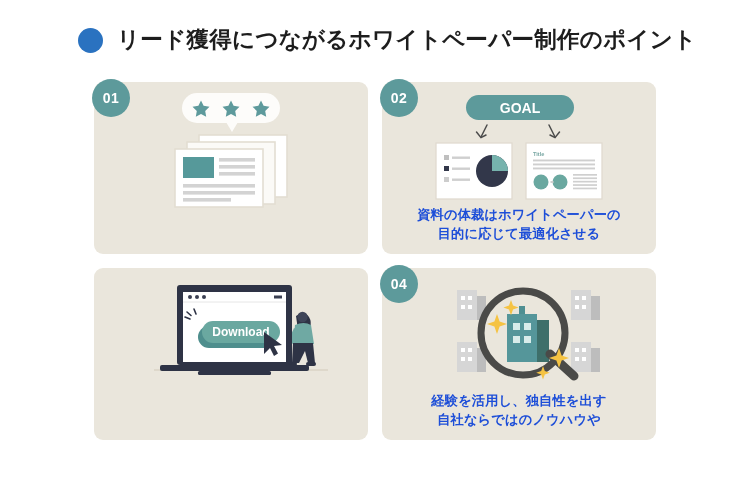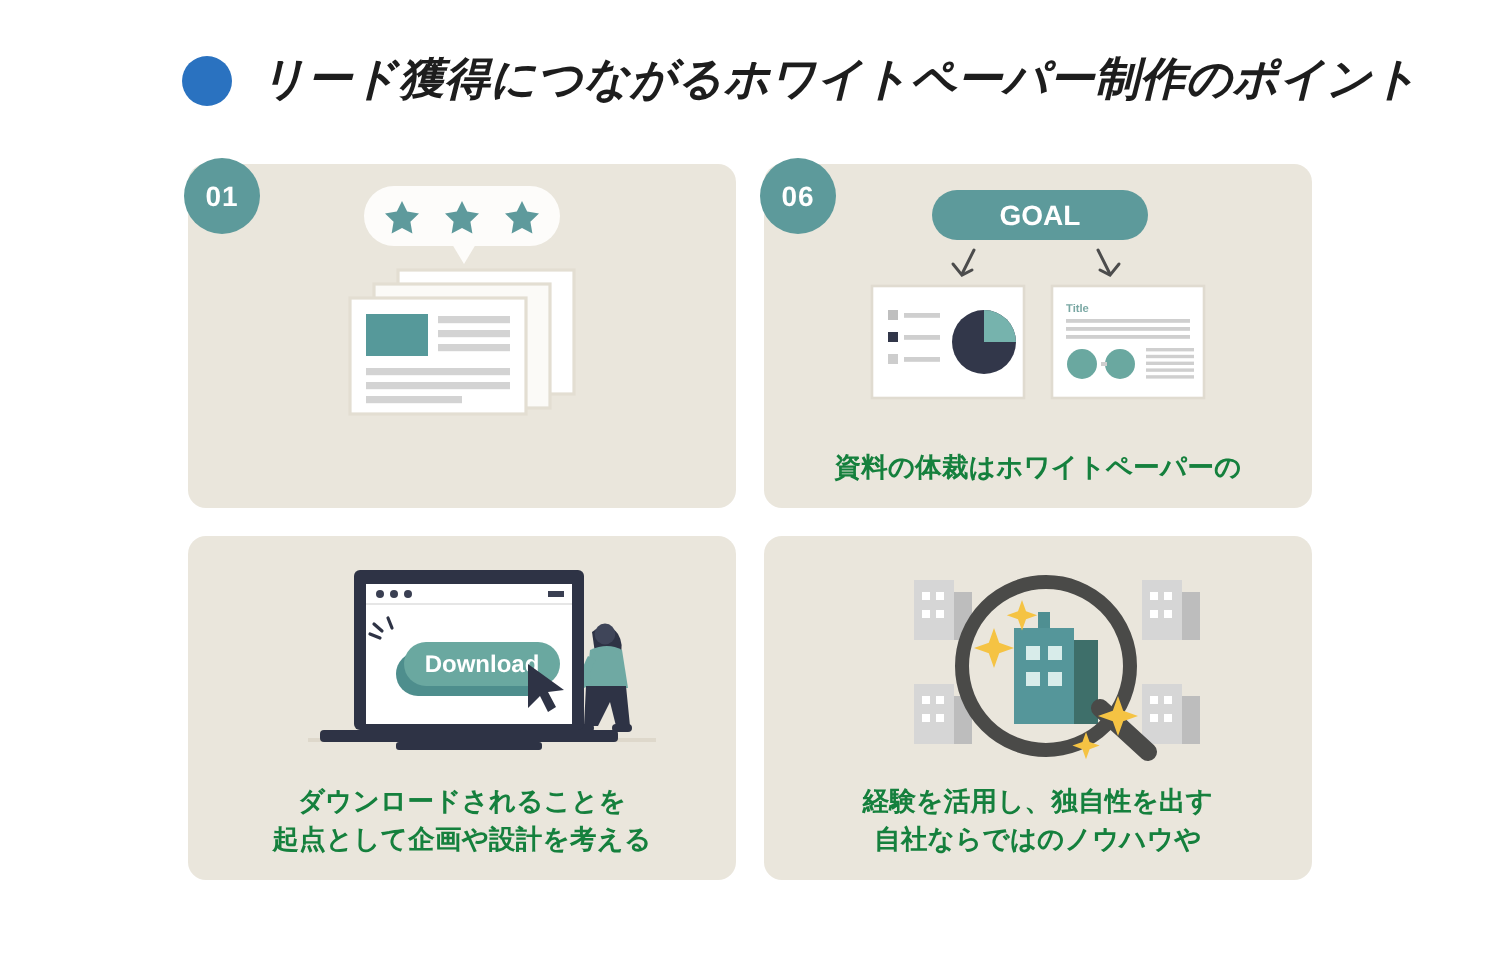--- a/index.html
+++ b/index.html
@@ -19,26 +19,25 @@
   .page {
     position: relative;
     width: 750px;
     height: 480px;
     background: #ffffff;
   }
 
   
   .title-row {
     position: absolute;
-    left: 91px;
+    left: 78px;
     top: 28px;
     display: flex;
     align-items: center;
     gap: 14px;
-    font-style: italic;
   }
   .title-dot {
     width: 25px;
     height: 25px;
     border-radius: 50%;
     background: #2a72c0;
     flex: 0 0 auto;
   }
   .title-text {
     font-size: 22.5px;
@@ -101,21 +100,21 @@
 
   .caption {
     position: absolute;
     left: 8px;
     right: 8px;
     bottom: 11px;
     text-align: center;
     font-size: 13.2px;
     font-weight: bold;
     line-height: 1.45;
-    color: #15803d;
+    color: #1d4ed8;
     letter-spacing: 0.2px;
   }
   .card.c1 .caption { bottom: 15px; }
   .caption .ln { display: block; }
 
   svg { display: block; overflow: visible; }
 </style>
 </head>
 <body>
 
@@ -154,21 +153,21 @@
             <rect x="73" y="81" width="36" height="3.6"></rect>
             <rect x="37" y="93" width="72" height="3.6"></rect>
             <rect x="37" y="100" width="72" height="3.6"></rect>
             <rect x="37" y="107" width="48" height="3.6"></rect>
           </g>
         </svg>
       </div>
     </div>
 
     <div class="card c2">
-      <div class="badge">06</div>
+      <div class="badge">02</div>
       <div class="art">
         <svg width="190" height="112" viewBox="0 0 190 112">
 
           <rect x="42" y="2" width="108" height="25" rx="12.5" fill="#5d9a9b"></rect>
           <text x="96" y="19.5" text-anchor="middle" font-family="Liberation Sans, sans-serif" font-size="14" font-weight="bold" fill="#ffffff">GOAL</text>
 
           <g stroke="#4c4c4c" stroke-width="1.5" fill="none" stroke-linecap="round">
             <path d="M63 32 L57 44"></path>
             <path d="M52.5 39 L57 44.6 L62 42"></path>
             <path d="M125 32 L131 44"></path>
@@ -201,20 +200,21 @@
             <rect x="149" y="81" width="24" height="1.7"></rect>
             <rect x="149" y="84.4" width="24" height="1.7"></rect>
             <rect x="149" y="87.8" width="24" height="1.7"></rect>
             <rect x="149" y="91.2" width="24" height="1.7"></rect>
             <rect x="149" y="94.6" width="24" height="1.7"></rect>
           </g>
         </svg>
       </div>
       <div class="caption">
         <span class="ln">資料の体裁はホワイトペーパーの</span>
+        <span class="ln">目的に応じて最適化させる</span>
       </div>
     </div>
 
     <div class="card c3">
       <div class="art">
         <svg width="190" height="108" viewBox="0 0 190 108">
 
           <rect x="8" y="93" width="174" height="2" fill="#ded8cb"></rect>
 
           <g>
@@ -246,27 +246,24 @@
             <path d="M44 43 L39 41"></path>
             <path d="M45 39.5 L41 36"></path>
           </g>
 
           <path d="M118 56 L118 78 L124 72 L128 80 L132 77.5 L128 70 L136 69 Z" fill="#2e3345"></path>
 
           <rect x="14" y="89" width="149" height="6" rx="2" fill="#2e3345"></rect>
           <rect x="52" y="95" width="73" height="4" rx="1.5" fill="#2e3345"></rect>
         </svg>
       </div>
-      <div class="caption">
-        <span class="ln">ダウンロードされることを</span>
-        <span class="ln">起点として企画や設計を考える</span>
-      </div>
     </div>
 
     <div class="card c4">
+      <div class="badge">04</div>
       <div class="art">
         <svg width="160" height="108" viewBox="0 0 160 108">
 
           <g>
             <g>
               <rect x="8" y="14" width="20" height="30" fill="#d6d6d6"></rect>
               <rect x="28" y="20" width="9" height="24" fill="#bdbdbd"></rect>
               <g fill="#ffffff">
                 <rect x="12" y="20" width="4" height="4"></rect>
                   <rect x="19" y="20" width="4" height="4"></rect>

